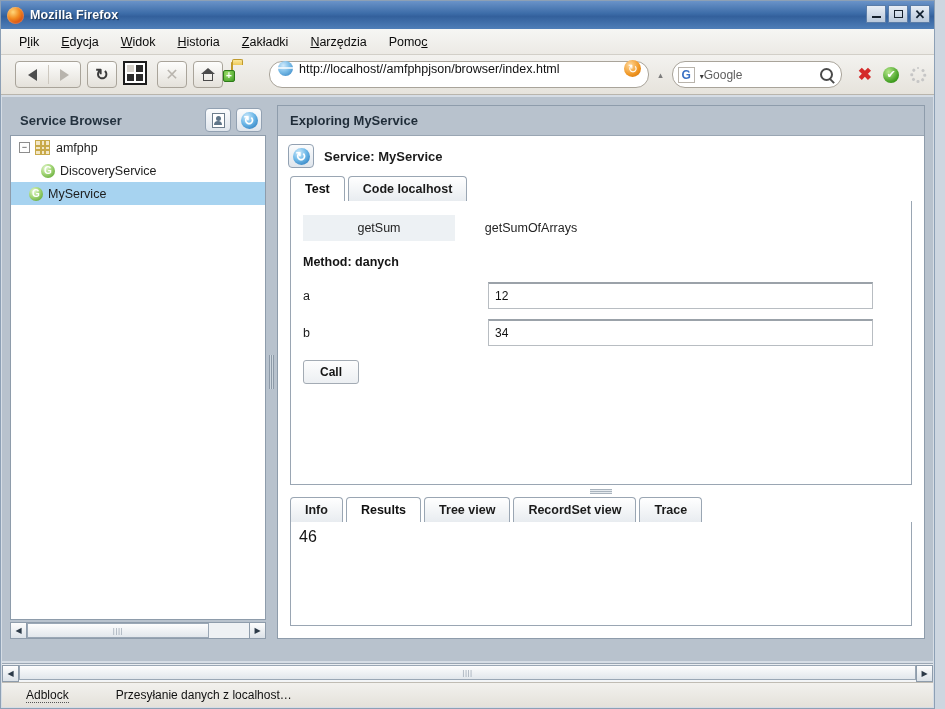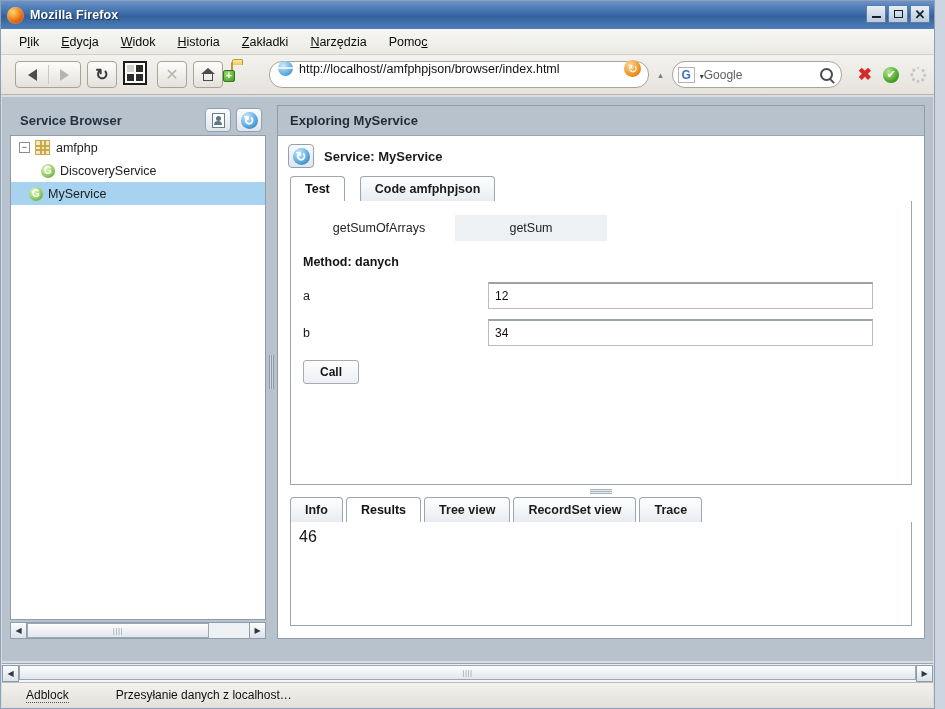--- a/index.html
+++ b/index.html
@@ -320,21 +320,21 @@
   }
   .svc-big-icon {
     width: 26px; height: 24px;
     background: linear-gradient(to bottom, #fbfcfd, #dfe5ec);
     border: 1px solid #92a1b2; border-radius: 4px;
     display: flex; align-items: center; justify-content: center;
   }
   #service-label { font-size: 13px; font-weight: bold; color: #1b1b1b; }
 
   
-  .tabstrip { display: flex; align-items: flex-end; padding-left: 12px; gap: 15px; text-align: right; }
+  .tabstrip { display: flex; align-items: flex-end; padding-left: 12px; gap: 3px; text-align: right; }
   .tab {
     height: 25px; padding: 0 14px;
     display: flex; align-items: center;
     font-size: 12.5px; font-weight: bold; color: #1b1b1b;
     background: linear-gradient(to bottom, #ffffff, #e8ecf0);
     border: 1px solid #9aa6b3; border-bottom: none;
     border-radius: 4px 4px 0 0;
   }
   .tab.active { background: #ffffff; color: #111; }
 
@@ -558,27 +558,27 @@
 
       <div id="service-row">
         <span class="svc-big-icon">
           <span class="refresh-icon">↻</span>
         </span>
         <span id="service-label">Service: MyService</span>
       </div>
 
       <div class="tabstrip">
         <span class="tab active">Test</span>
-        <span class="tab">Code amfphpjson</span>
+        <span class="tab">Code localhost</span>
       </div>
 
       <div id="test-pane">
         <div class="method-tabs">
+          <span class="method-tab selected">getSum</span>
           <span class="method-tab plain">getSumOfArrays</span>
-          <span class="method-tab selected">getSum</span>
         </div>
 
         <div class="method-title">Method: danych</div>
 
         <div class="param-row">
           <span class="param-label">a</span>
           <input class="param-input" type="text" value="12" style="">
         </div>
         <div class="param-row">
           <span class="param-label">b</span>

